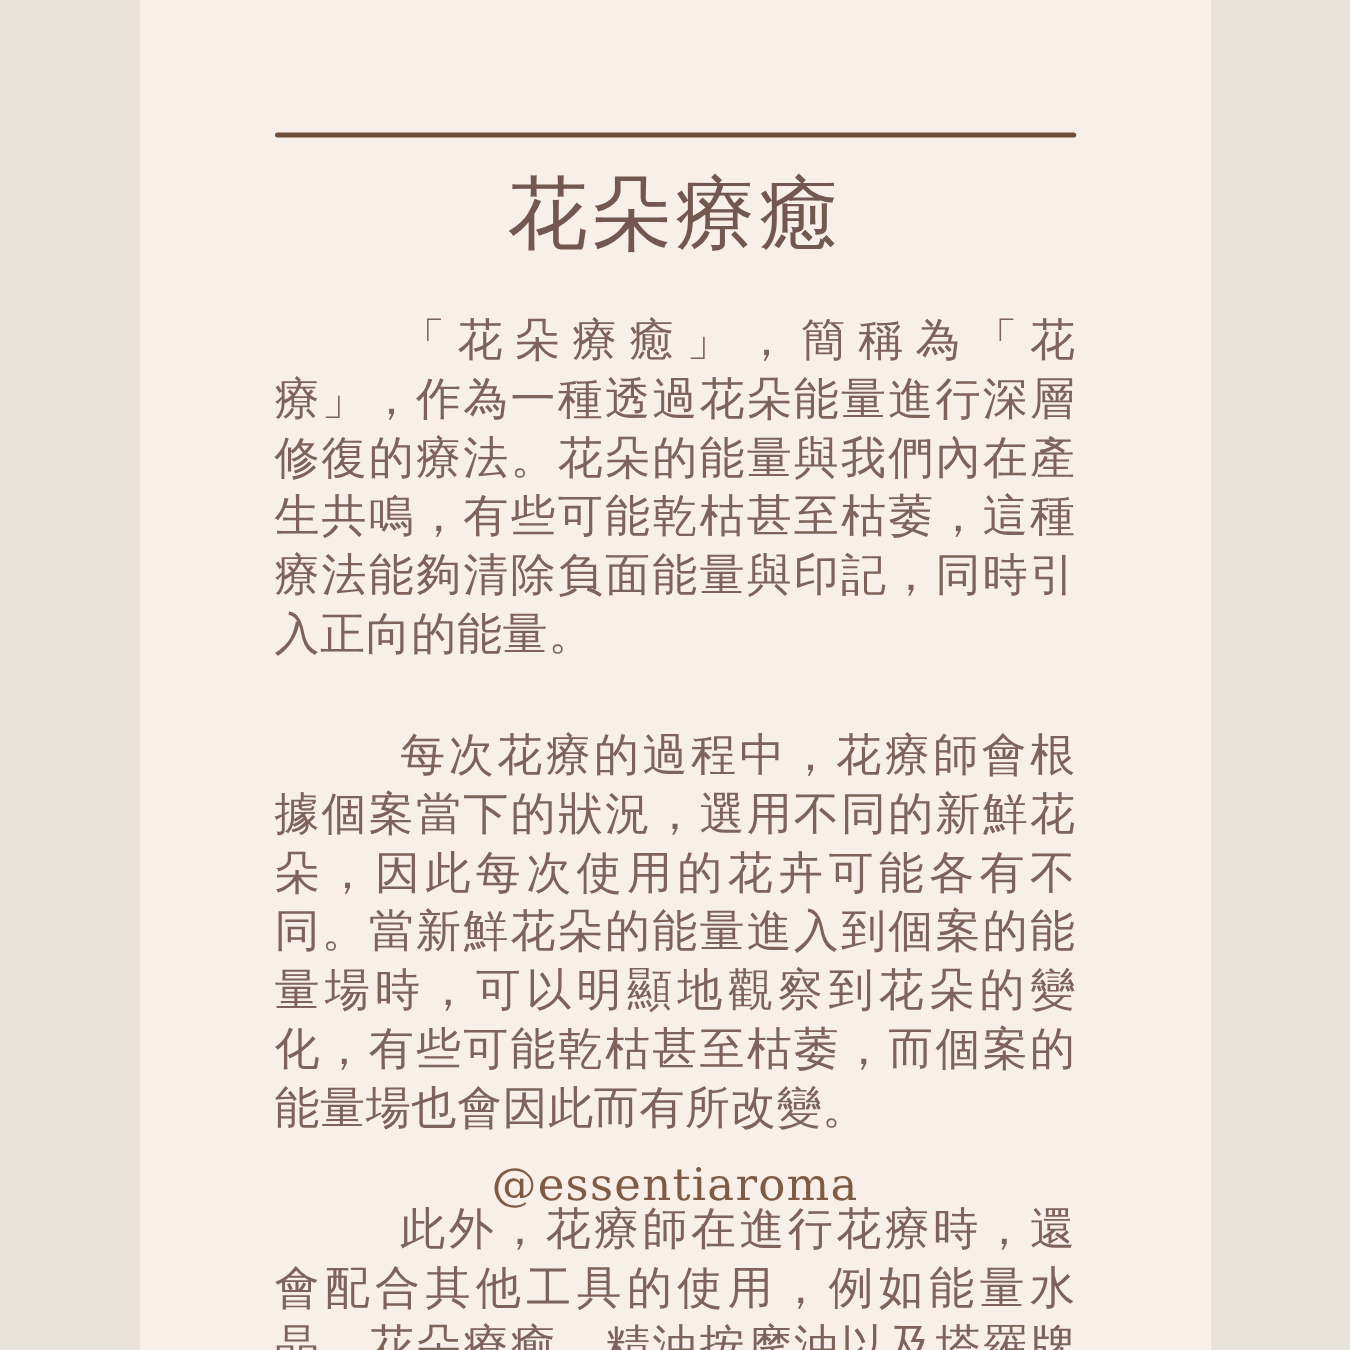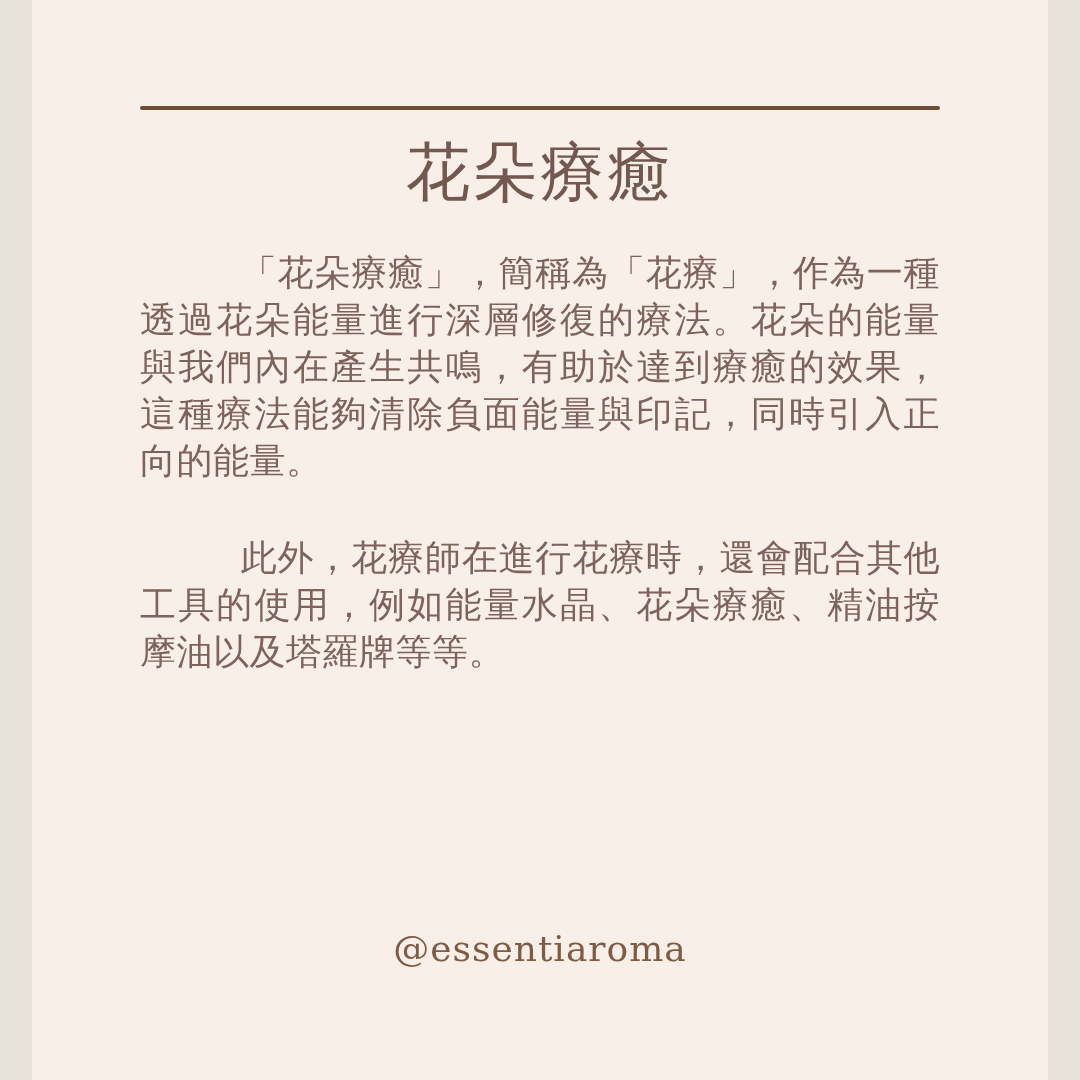--- a/index.html
+++ b/index.html
@@ -3,21 +3,21 @@
 <meta charset="utf-8">
 <title>花朵療癒</title>
 <style>
   html, body {
     margin: 0;
     padding: 0;
     background: #e9e2db;
   }
   .canvas {
     position: relative;
-    width: 1016px;
+    width: 857px;
     height: 1080px;
     margin: 0 auto;
     background: var(--background, #f8efe9);
     overflow: hidden;
     font-family: "DejaVu Sans", "Liberation Sans", sans-serif;
   }
   .divider {
     position: absolute;
     left: 108px;
     right: 108px;
@@ -70,17 +70,18 @@
     color: var(--handle, #7f5b43);
   }
 </style>
 </head>
 <body>
 
 <div class="canvas">
   <div class="divider"></div>
   <h1 class="title">花朵療癒</h1>
   <div class="body">
-    <p>「花朵療癒」，簡稱為「花療」，作為一種透過花朵能量進行深層修復的療法。花朵的能量與我們內在產生共鳴，有助於達到療癒的效果，這種療法能夠清除負面能量與印記，同時引入正向的能量。</p>
+    <p>「花朵療癒」，簡稱為「花療」，作為一種透過花朵能量進行深層修復的療法。花朵的能量與我們內在產生共鳴，有些可能乾枯甚至枯萎，這種療法能夠清除負面能量與印記，同時引入正向的能量。</p>
+    <p>每次花療的過程中，花療師會根據個案當下的狀況，選用不同的新鮮花朵，因此每次使用的花卉可能各有不同。當新鮮花朵的能量進入到個案的能量場時，可以明顯地觀察到花朵的變化，有些可能乾枯甚至枯萎，而個案的能量場也會因此而有所改變。</p>
     <p>此外，花療師在進行花療時，還會配合其他工具的使用，例如能量水晶、花朵療癒、精油按摩油以及塔羅牌等等。</p>
   </div>
   <div class="handle">@essentiaroma</div>
 </div>
 
 </body></html>

